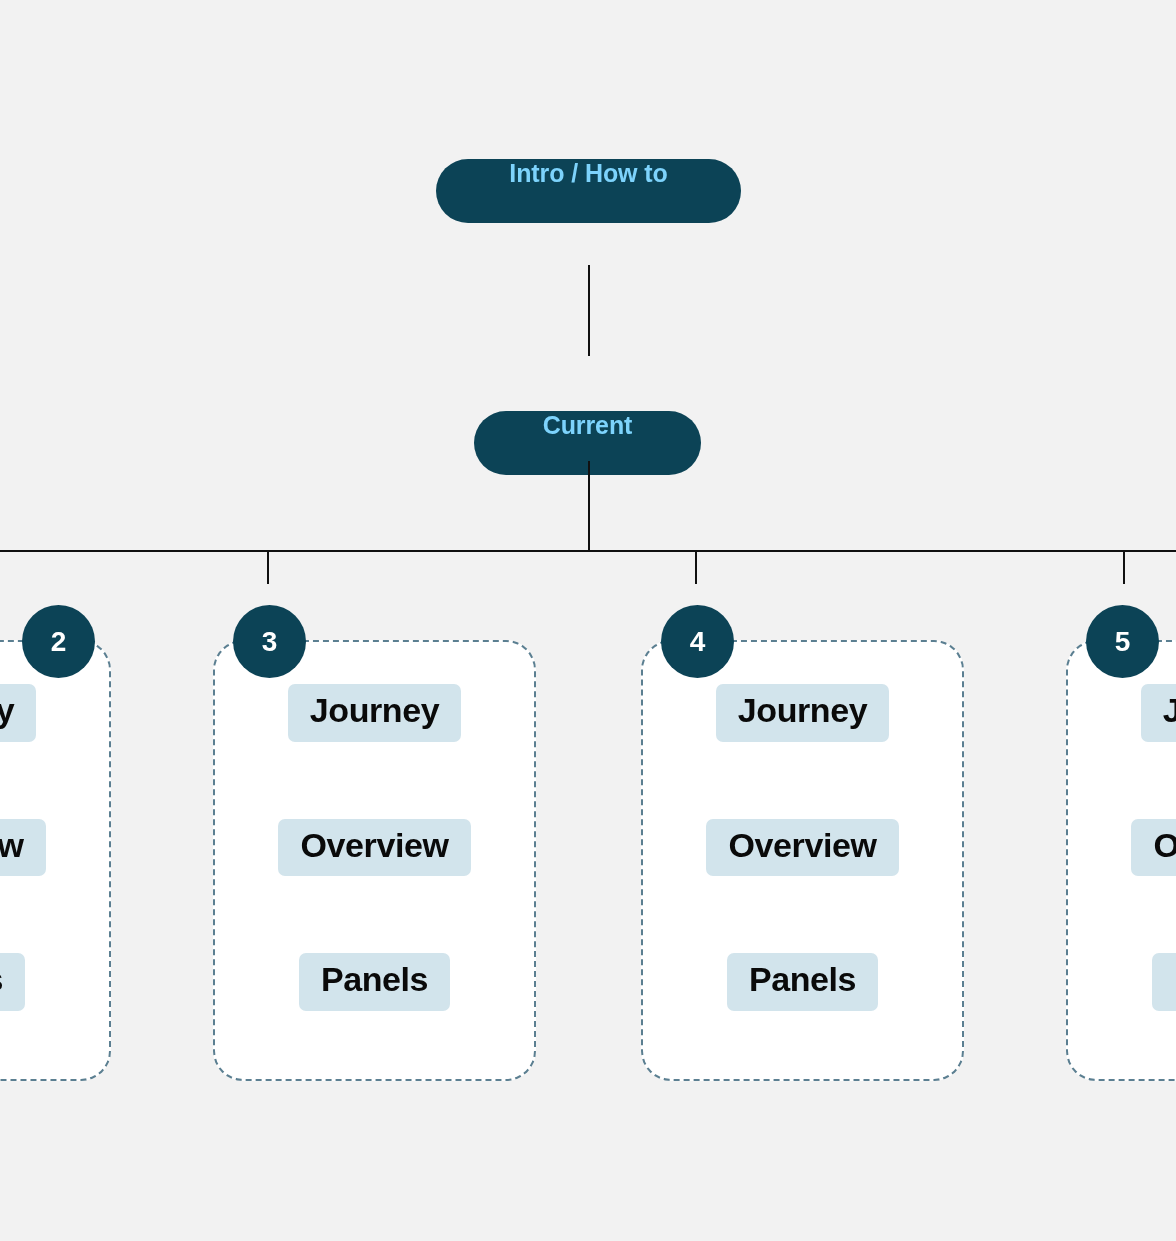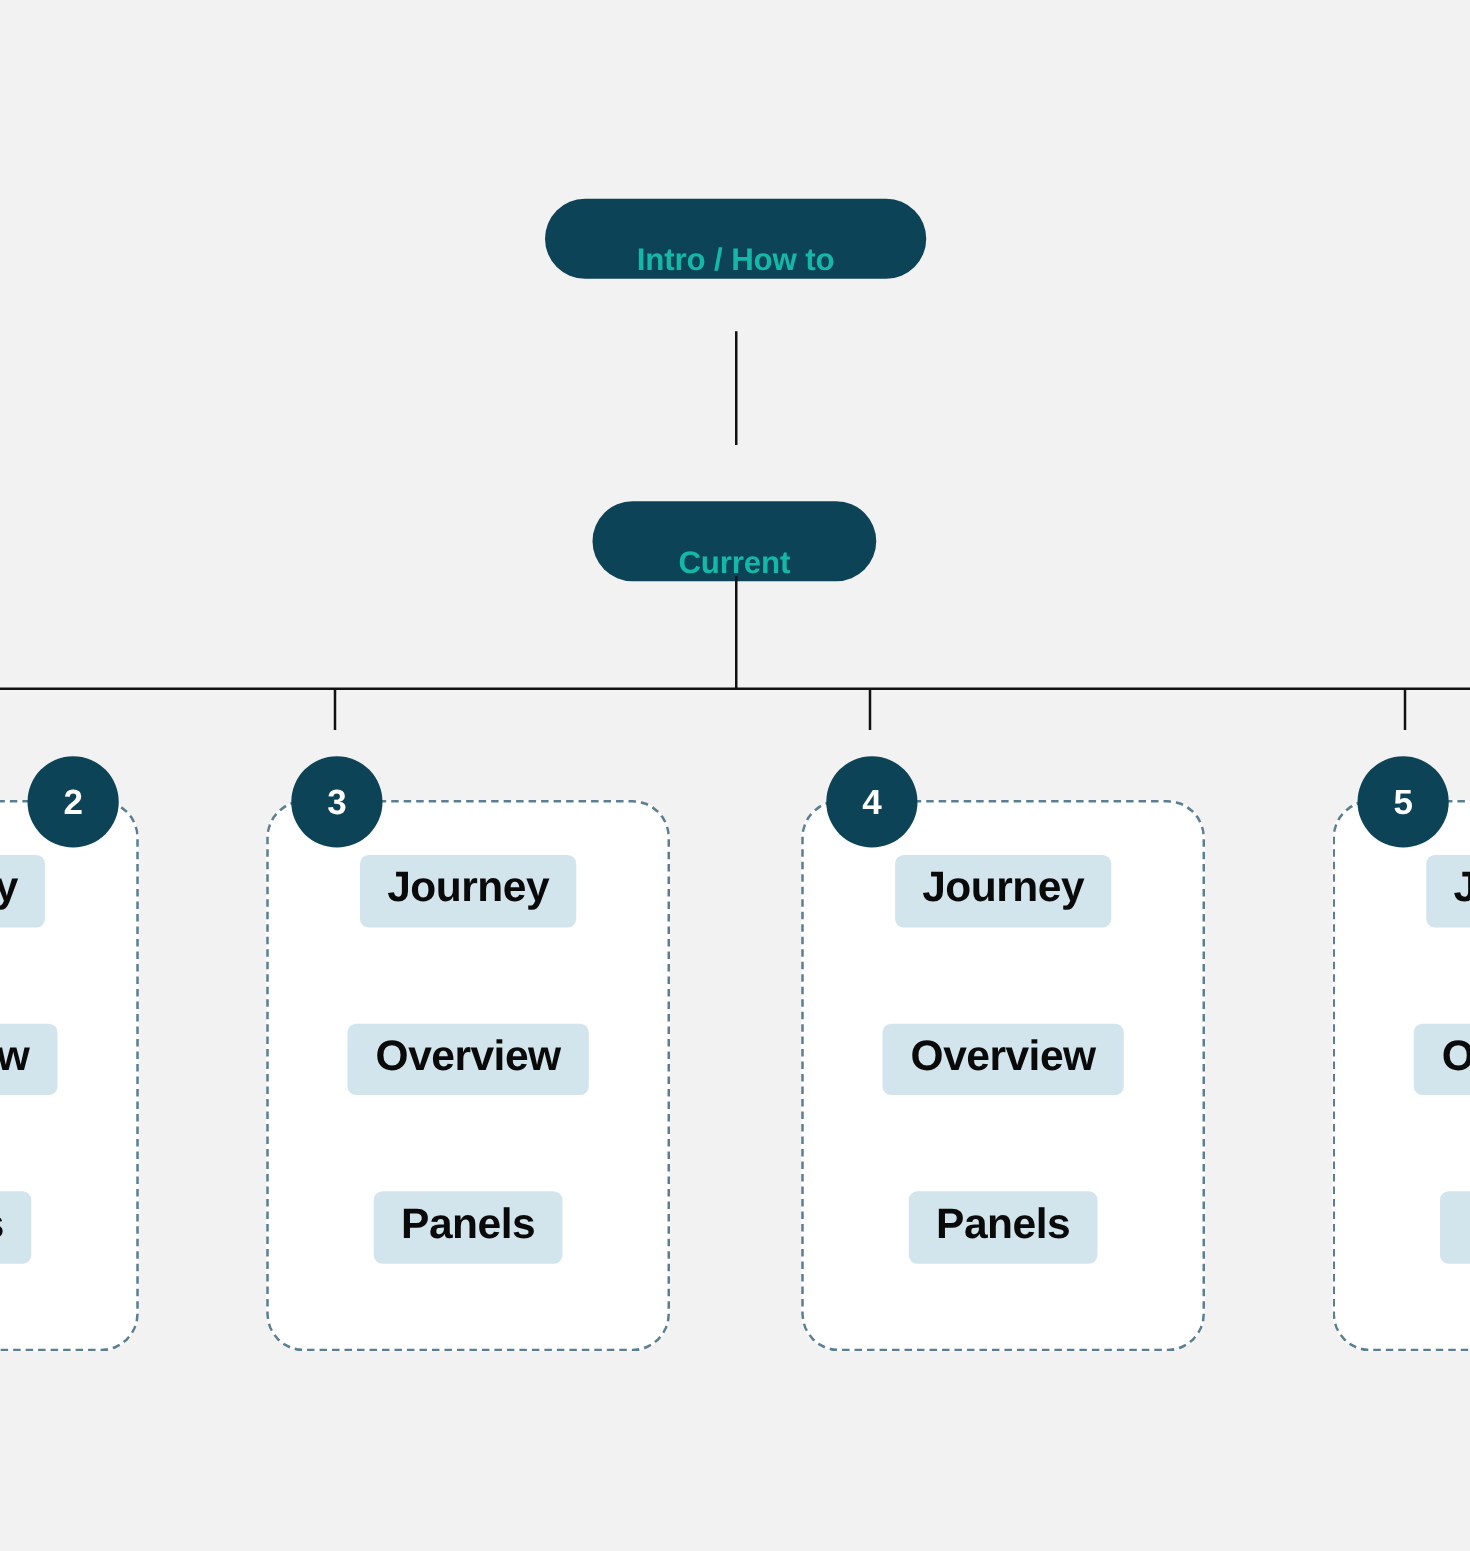--- a/index.html
+++ b/index.html
@@ -32,39 +32,39 @@
   .line-h {
     position: absolute;
     height: 2px;
     background: #111111;
   }
 
   
   .pill {
     position: absolute;
     background: #0c4356;
-    color: #14b8a6;
+    color: #7dd3fc;
     border-radius: 999px;
     display: flex;
-    align-items: flex-end;
+    align-items: flex-start;
     justify-content: center;
     font-weight: bold;
     letter-spacing: -0.1px;
     white-space: nowrap;
   }
   #pill-intro {
     left: 436px;
     top: 159px;
     width: 305px;
     height: 64px;
     font-size: 25px;
   }
   #pill-current {
     left: 474px;
-    top: 401px;
+    top: 411px;
     width: 227px;
     height: 64px;
     font-size: 25px;
   }
 
   
   .card {
     position: absolute;
     top: 640px;
     height: 441px;

